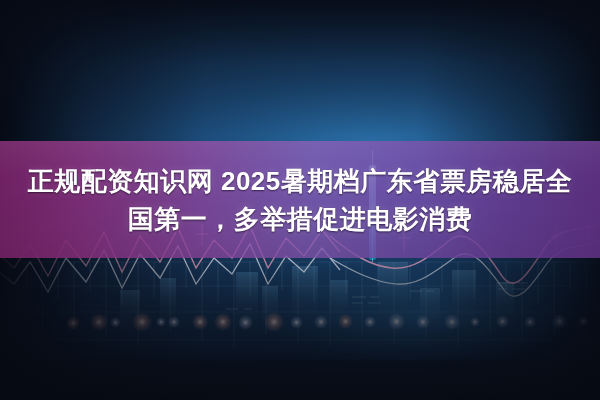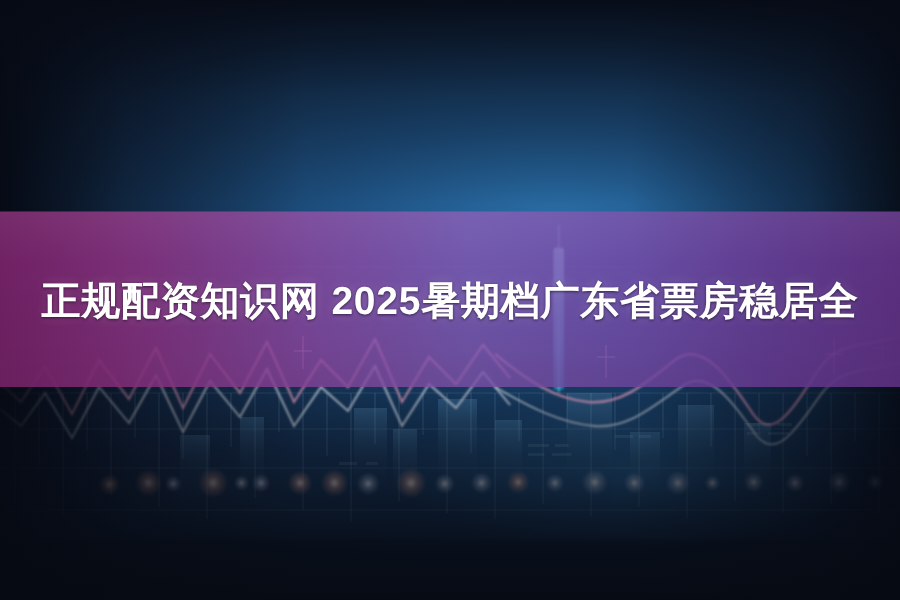--- a/index.html
+++ b/index.html
@@ -266,15 +266,16 @@
     <span class="dot" style="left:578px;top:316px;width:11px;height:11px;"></span>
   </div>
 
   <div class="layer" id="bg-vignette"></div>
 
   <div id="band"></div>
   <div id="band-sheen"></div>
 
   <div id="headline">
     <div class="hl-line">正规配资知识网 2025暑期档广东省票房稳居全</div>
+    <div class="hl-line">国第一，多举措促进电影消费</div>
   </div>
 
 </div>
 
 </body></html>

